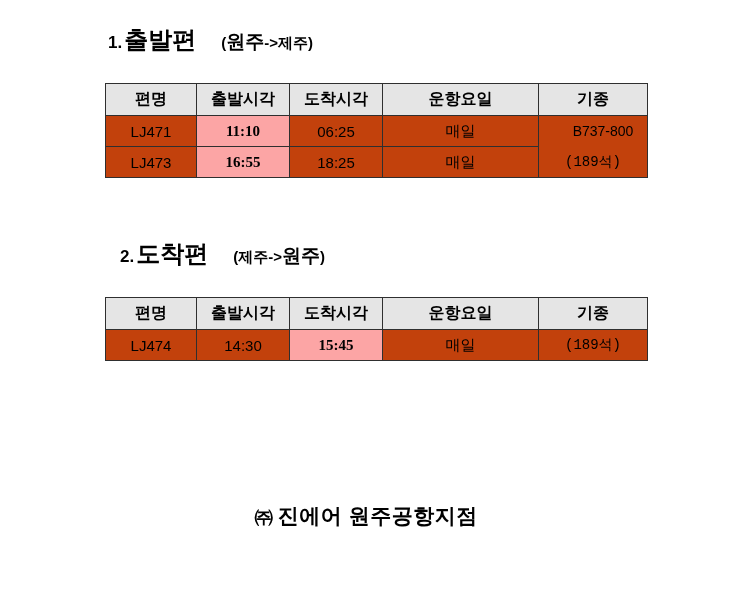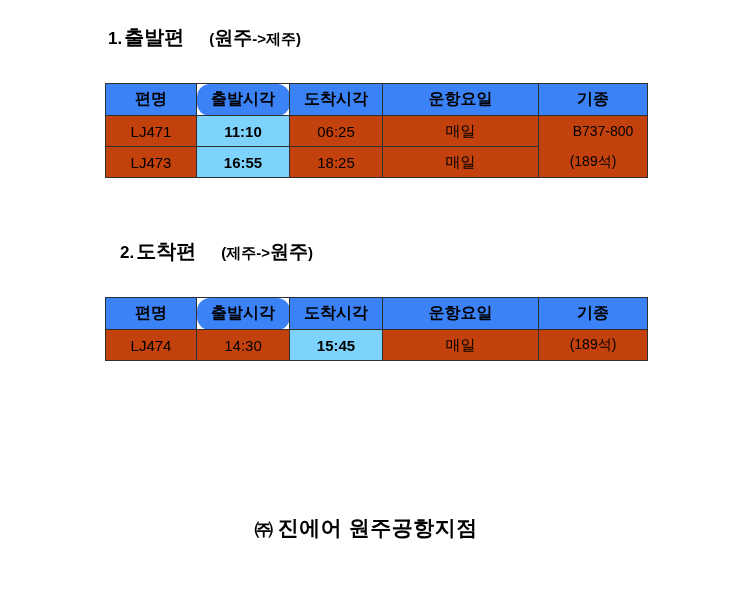--- a/index.html
+++ b/index.html
@@ -26,21 +26,21 @@
     position: absolute;
     white-space: nowrap;
     font-weight: bold;
   }
   .section-heading .sec-num {
     font-size: 17px;
     font-weight: bold;
     letter-spacing: 0px;
   }
   .section-heading .sec-title {
-    font-size: 20px;
+    font-size: 24px;
     font-weight: bold;
     margin-left: 2px;
     text-align: right;
   }
   .section-heading .sec-route {
     font-size: 15px;
     font-weight: bold;
     margin-left: 25px;
   }
   .section-heading .sec-route .big {
@@ -65,53 +65,55 @@
     border: 1px solid #2f2f2f;
     text-align: center;
     vertical-align: middle;
     padding: 0;
     height: 30px;
     font-size: 15px;
     font-weight: normal;
     background: #c2410c;
   }
   .flight-table thead th {
-    background: #3b82f6;
+    background: #e5e5e5;
     font-weight: bold;
     height: 31px;
     font-size: 16px;
   }
   .flight-table td.highlight {
-    background: #7dd3fc;
+    background: #fca5a5;
     font-weight: bold;
+    font-family: Liberation Serif, serif;
   }
   .flight-table td.aircraft {
     font-size: 14px;
     border-bottom: none;
     border-top: 1px solid #2f2f2f;
     padding-left: 20px;
   }
   .flight-table td.seats {
     font-size: 14px;
     border-top: none;
+    font-family: Liberation Mono, monospace;
   }
 
   
   .col-flight { width: 90px; }
-  .col-dep    { width: 92px; border-radius: 13px; }
+  .col-dep    { width: 92px; }
   .col-arr    { width: 92px; }
   .col-days   { width: 155px; }
   .col-type   { width: 108px; }
 
   
   #footer-branch {
     position: absolute;
     left: 0;
     right: 0;
-    top: 514px;
+    top: 502px;
     text-align: center;
     font-size: 21px;
     font-weight: bold;
     letter-spacing: 0.5px;
   }
   #footer-branch .mark {
     font-size: 19px;
     margin-right: 4px;
   }
 </style>

